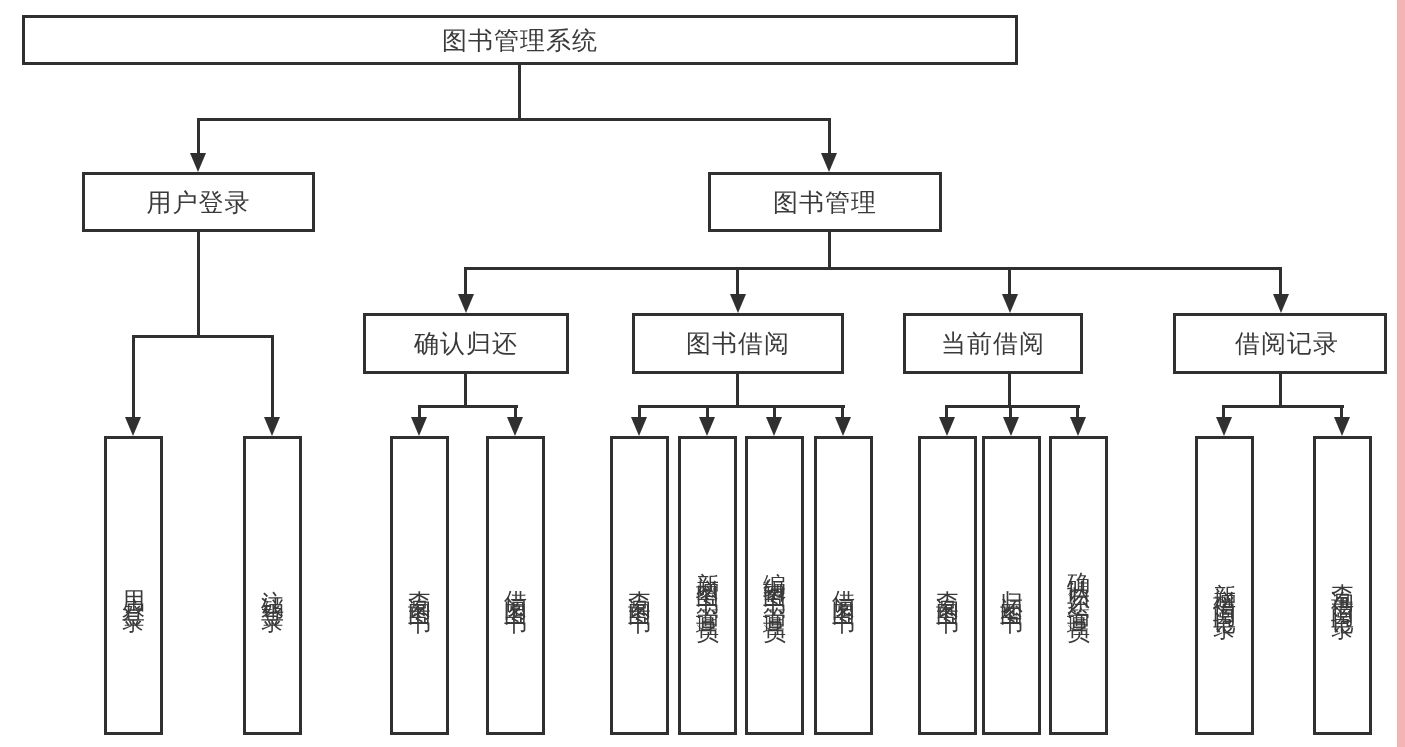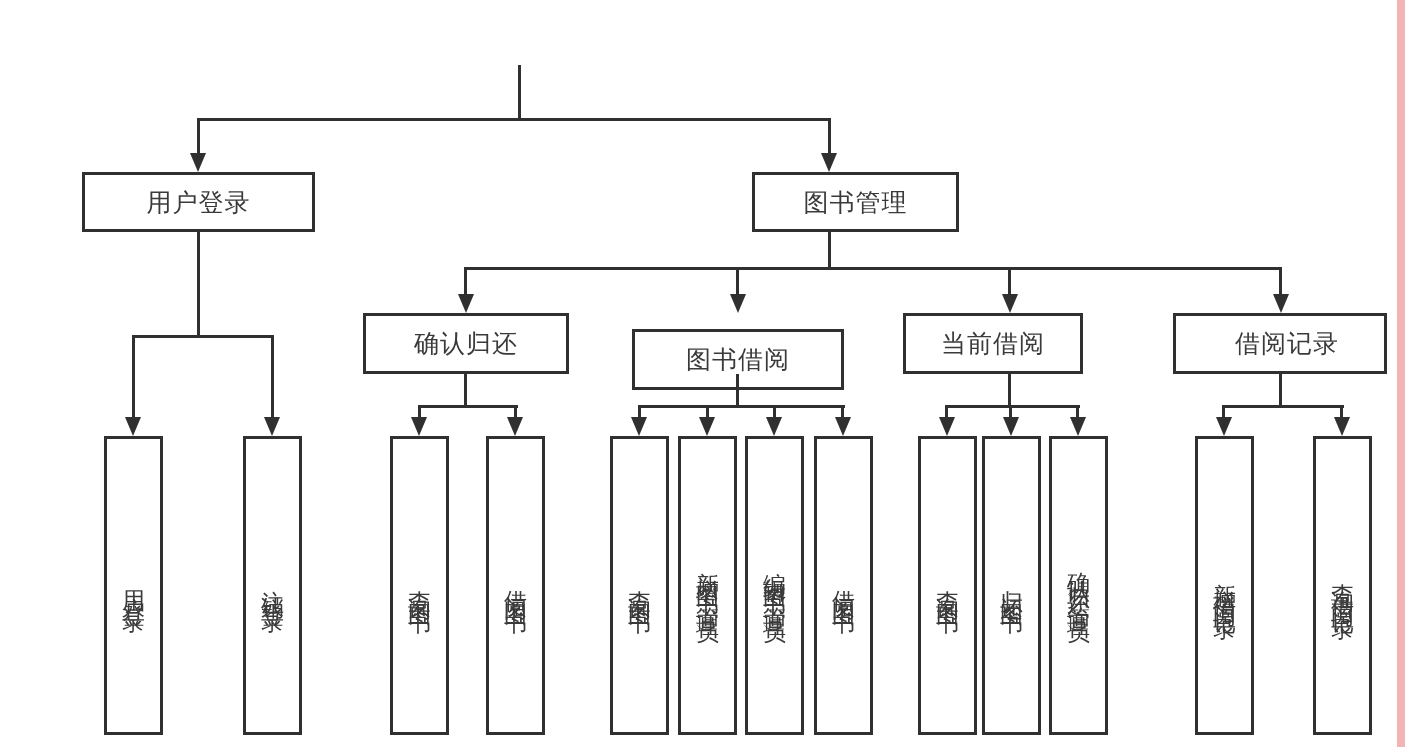--- a/index.html
+++ b/index.html
@@ -51,32 +51,35 @@
     position:absolute;right:0;top:0;
     width:8px;height:100%;
     background:#f2b4b4;
   }
 </style>
 </head>
 <body>
 
 <div id="canvas">
 
+  <div class="box" style="left:22px;top:15px;width:996px;height:50px;">
+    <span>图书管理系统</span>
+  </div>
 
   <div class="v" style="left:518px;top:65px;height:56px;"></div>
   <div class="h" style="left:197px;top:118px;width:634px;"></div>
   <div class="v" style="left:197px;top:118px;height:40px;"></div>
   <div class="v" style="left:828px;top:118px;height:40px;"></div>
   <div class="arrow" style="left:190px;top:153px;"></div>
   <div class="arrow" style="left:821px;top:153px;"></div>
 
   <div class="box" style="left:82px;top:172px;width:233px;height:60px;">
     <span>用户登录</span>
   </div>
-  <div class="box" style="left:752px;top:172px;width:207px;height:60px;">
+  <div class="box" style="left:708px;top:172px;width:234px;height:60px;">
     <span>图书管理</span>
   </div>
 
   <div class="v" style="left:197px;top:232px;height:106px;"></div>
   <div class="h" style="left:132px;top:335px;width:142px;"></div>
   <div class="v" style="left:132px;top:335px;height:86px;"></div>
   <div class="v" style="left:271px;top:335px;height:86px;"></div>
   <div class="arrow" style="left:125px;top:417px;"></div>
   <div class="arrow" style="left:264px;top:417px;"></div>
 
@@ -87,21 +90,21 @@
   <div class="v" style="left:1008px;top:267px;height:30px;"></div>
   <div class="v" style="left:1279px;top:267px;height:30px;"></div>
   <div class="arrow" style="left:458px;top:294px;"></div>
   <div class="arrow" style="left:730px;top:294px;"></div>
   <div class="arrow" style="left:1002px;top:294px;"></div>
   <div class="arrow" style="left:1273px;top:294px;"></div>
 
   <div class="box" style="left:363px;top:313px;width:206px;height:61px;">
     <span>确认归还</span>
   </div>
-  <div class="box" style="left:632px;top:329px;width:212px;height:61px;">
+  <div class="box" style="left:632px;top:313px;width:212px;height:61px;">
     <span>图书借阅</span>
   </div>
   <div class="box" style="left:903px;top:313px;width:180px;height:61px;">
     <span>当前借阅</span>
   </div>
   <div class="box" style="left:1173px;top:313px;width:214px;height:61px;padding-left:14px;">
     <span>借阅记录</span>
   </div>
 
   <div class="v" style="left:464px;top:374px;height:34px;"></div>

